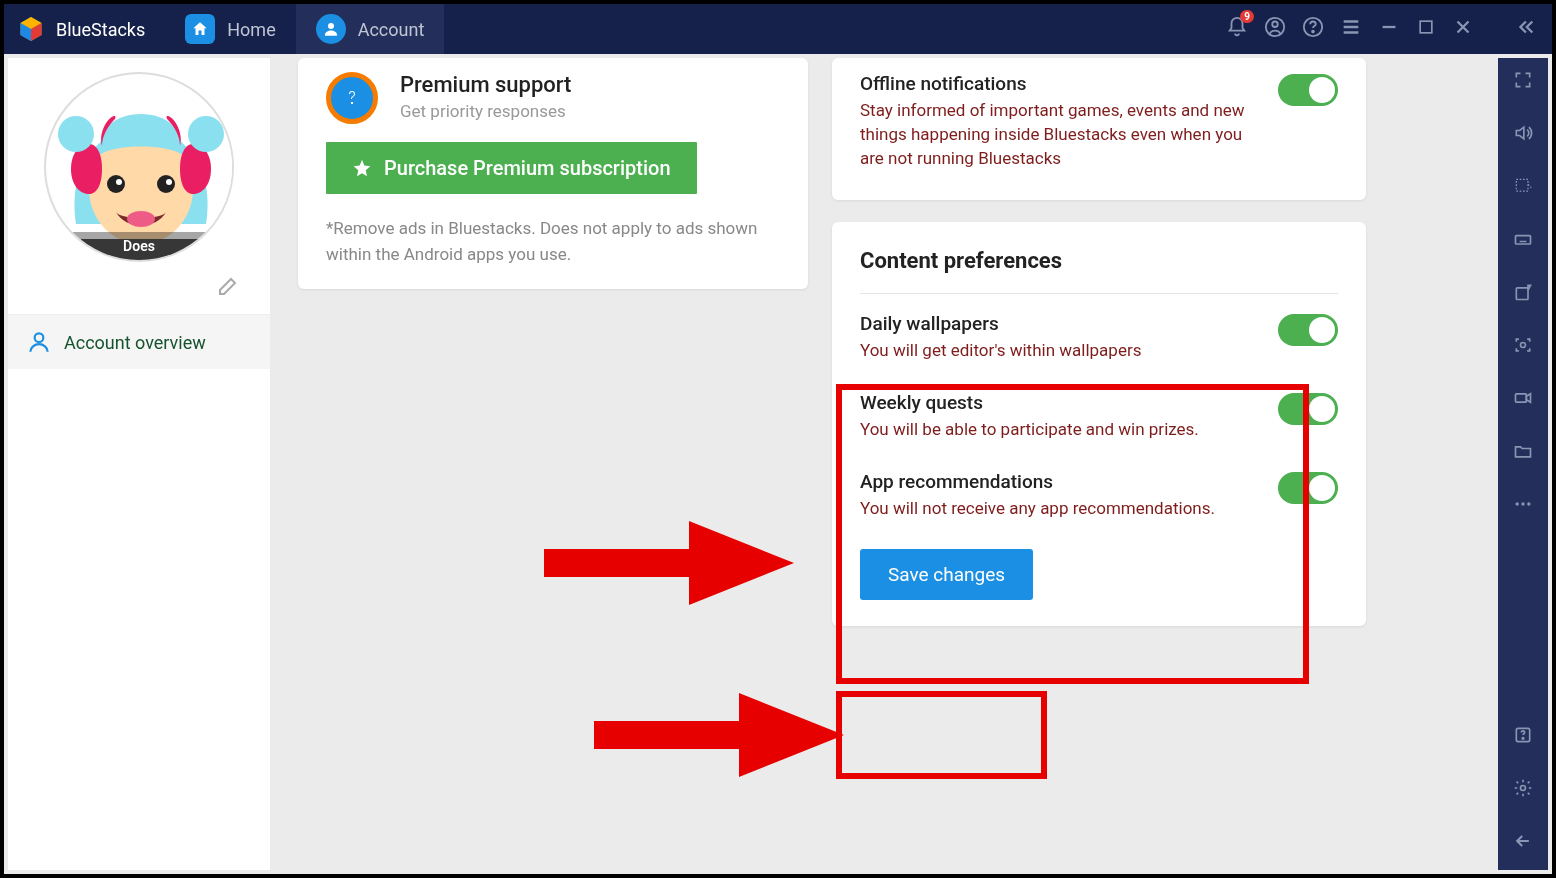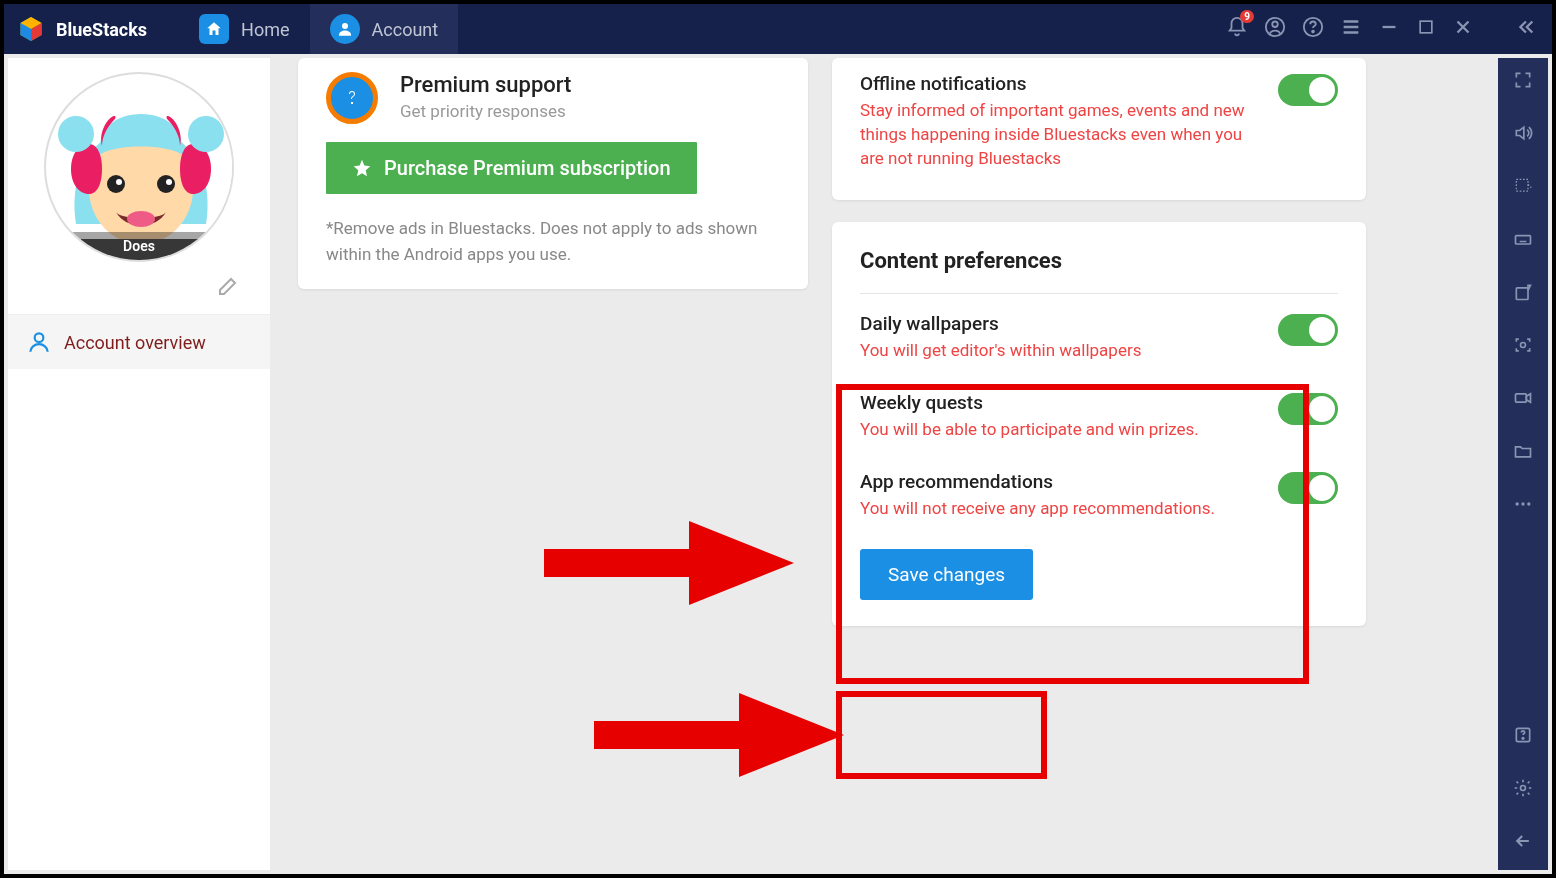--- a/index.html
+++ b/index.html
@@ -2,21 +2,21 @@
 <html><head>
 <meta charset="utf-8">
 <style>
 * { margin: 0; padding: 0; box-sizing: border-box; font-family: -apple-system, BlinkMacSystemFont, 'Segoe UI', Roboto, Arial, sans-serif; }
 body { background: #000; width: 1556px; height: 878px; overflow: hidden; }
 .outer { border: 4px solid #000; width: 1556px; height: 878px; position: relative; background: #ebebeb; }
 
 
 .titlebar { background: #15214a; height: 50px; display: flex; align-items: center; color: #fff; }
 .logo { width: 30px; height: 30px; margin-left: 12px; margin-right: 10px; }
-.brand { font-size: 18px; font-weight: 700; margin-right: 32px; }
+.brand { font-size: 18px; font-weight: 400; margin-right: 20px; }
 .tab { display: flex; align-items: center; height: 50px; padding: 0 20px; color: #bfc5d3; font-size: 18px; }
 .tab.active { background: #232f5a; }
 .tab-icon { width: 30px; height: 30px; margin-right: 12px; border-radius: 6px; display: flex; align-items: center; justify-content: center; }
 .tab-icon.home { background: #1a8fe3; }
 .tab-icon.account { background: #1a8fe3; border-radius: 50%; }
 .titlebar-right { margin-left: auto; display: flex; align-items: center; gap: 16px; padding-right: 16px; }
 .tb-icon { color: #8a94b3; cursor: pointer; position: relative; font-size: 20px; }
 .badge { position: absolute; top: -6px; right: -6px; background: #e53935; color: #fff; border-radius: 8px; font-size: 10px; padding: 1px 4px; font-weight: bold; }
 
 
@@ -27,21 +27,21 @@
 .main { position: absolute; top: 54px; left: 4px; right: 54px; bottom: 4px; background: #ebebeb; display: flex; overflow: hidden; }
 .scrollbar { position: absolute; right: 54px; top: 54px; bottom: 4px; width: 12px; background: #f0f0f0; }
 .scrollbar-thumb { background: #bdbdbd; width: 8px; margin-left: 2px; margin-top: 2px; height: 360px; border-radius: 4px; }
 
 
 .sidebar { width: 262px; background: #fff; padding-top: 14px; }
 .avatar-wrap { position: relative; width: 190px; height: 190px; margin: 0 auto; }
 .avatar-circle { width: 190px; height: 190px; border-radius: 50%; border: 2px solid #ddd; overflow: hidden; position: relative; background: #fff; }
 .avatar-edit-overlay { position: absolute; bottom: 0; left: 0; right: 0; background: rgba(0,0,0,0.35); color: #fff; text-align: center; padding: 6px 0; font-size: 14px; font-weight: 600; }
 .edit-pencil { text-align: right; padding: 12px 30px; color: #999; }
-.nav-item { display: flex; align-items: center; padding: 14px 18px; background: #f5f5f5; color: #7f1d1d; font-size: 18px; border-top: 1px solid #eee; cursor: pointer; }
+.nav-item { display: flex; align-items: center; padding: 14px 18px; background: #f5f5f5; color: #14532d; font-size: 18px; border-top: 1px solid #eee; cursor: pointer; }
 .nav-item svg { margin-right: 12px; }
 
 
 .content { flex: 1; padding: 0 28px; display: flex; gap: 24px; position: relative; }
 .col-left, .col-right { }
 .card { background: #fff; border-radius: 6px; box-shadow: 0 1px 3px rgba(0,0,0,0.08); padding: 26px 28px; }
 
 .col-left { width: 510px; }
 .col-left .card { padding-top: 4px; padding-bottom: 22px; }
 .feature-row { display: flex; align-items: flex-start; margin-bottom: 18px; padding-top: 10px; }
@@ -52,21 +52,21 @@
 .purchase-btn svg { margin-right: 12px; }
 .footnote { font-size: 17px; color: #888; margin-top: 22px; line-height: 1.5; }
 
 .col-right { width: 534px; }
 .col-right .card { margin-bottom: 22px; }
 .card-title { font-size: 22px; font-weight: 700; color: #222; margin-bottom: 20px; }
 .hr { border: none; border-top: 1px solid #e5e5e5; margin: 10px 0 18px; }
 .pref-row { display: flex; align-items: flex-start; margin-bottom: 28px; }
 .pref-text { flex: 1; padding-right: 16px; }
 .pref-title { font-size: 19px; font-weight: 500; color: #222; margin-bottom: 4px; }
-.pref-sub { font-size: 17px; color: #ef4444; line-height: 1.4; }
+.pref-sub { font-size: 17px; color: #7f1d1d; line-height: 1.4; }
 .toggle { width: 60px; height: 32px; background: #4caf50; border-radius: 16px; position: relative; flex-shrink: 0; cursor: pointer; margin-top: 2px; }
 .toggle::after { content: ''; position: absolute; right: 3px; top: 3px; width: 26px; height: 26px; background: #fff; border-radius: 50%; }
 .save-btn { background: #1a8fe3; color: #fff; border: none; padding: 14px 28px; font-size: 19px; border-radius: 3px; cursor: pointer; }
 
 
 .hl-box { position: absolute; border: 6px solid #e60000; pointer-events: none; }
 .arrow { position: absolute; pointer-events: none; }
 .arrow svg { width: 250px; height: 85px; }
 </style>
 </head>

